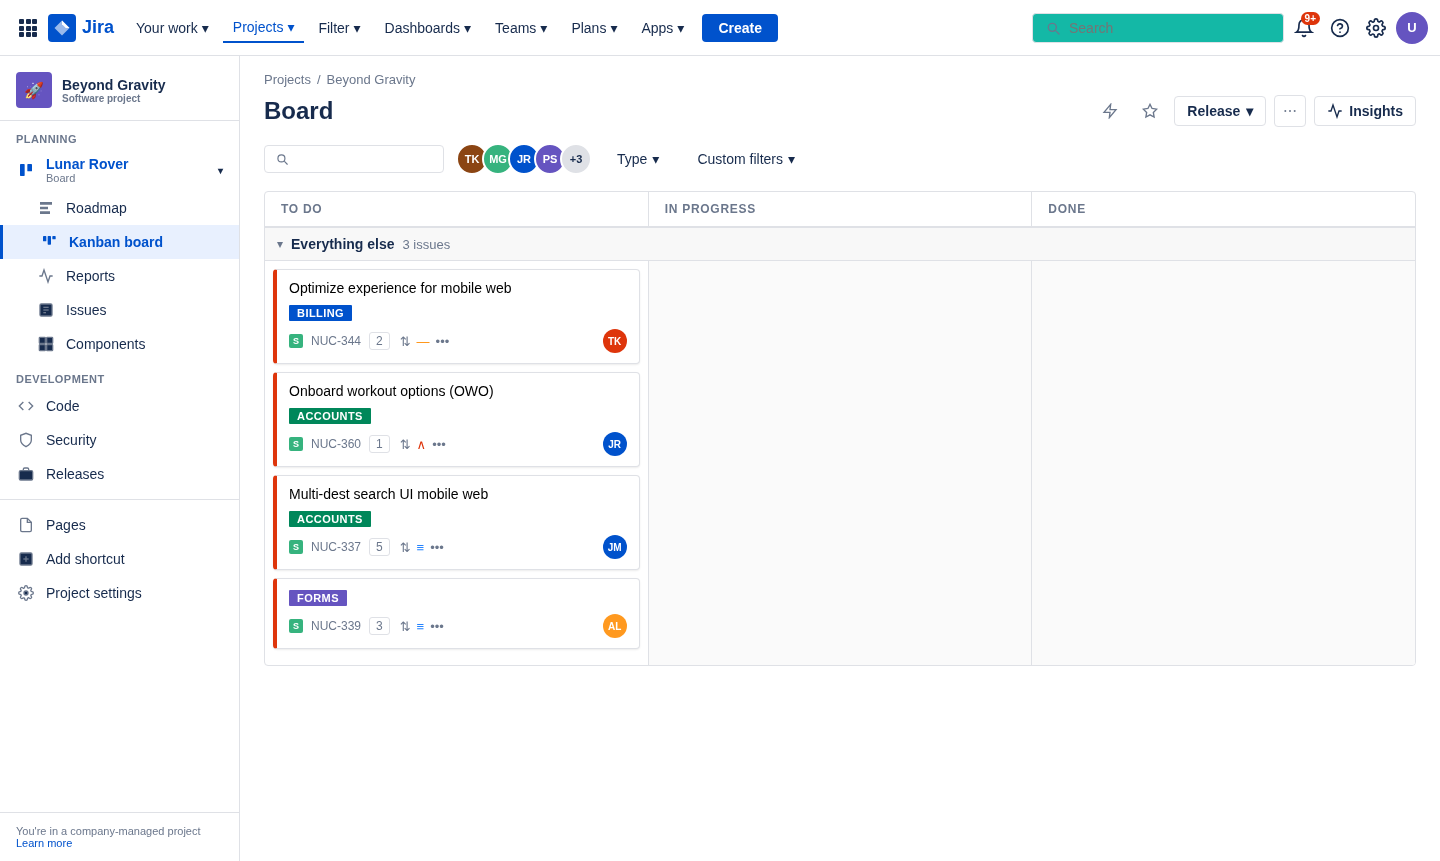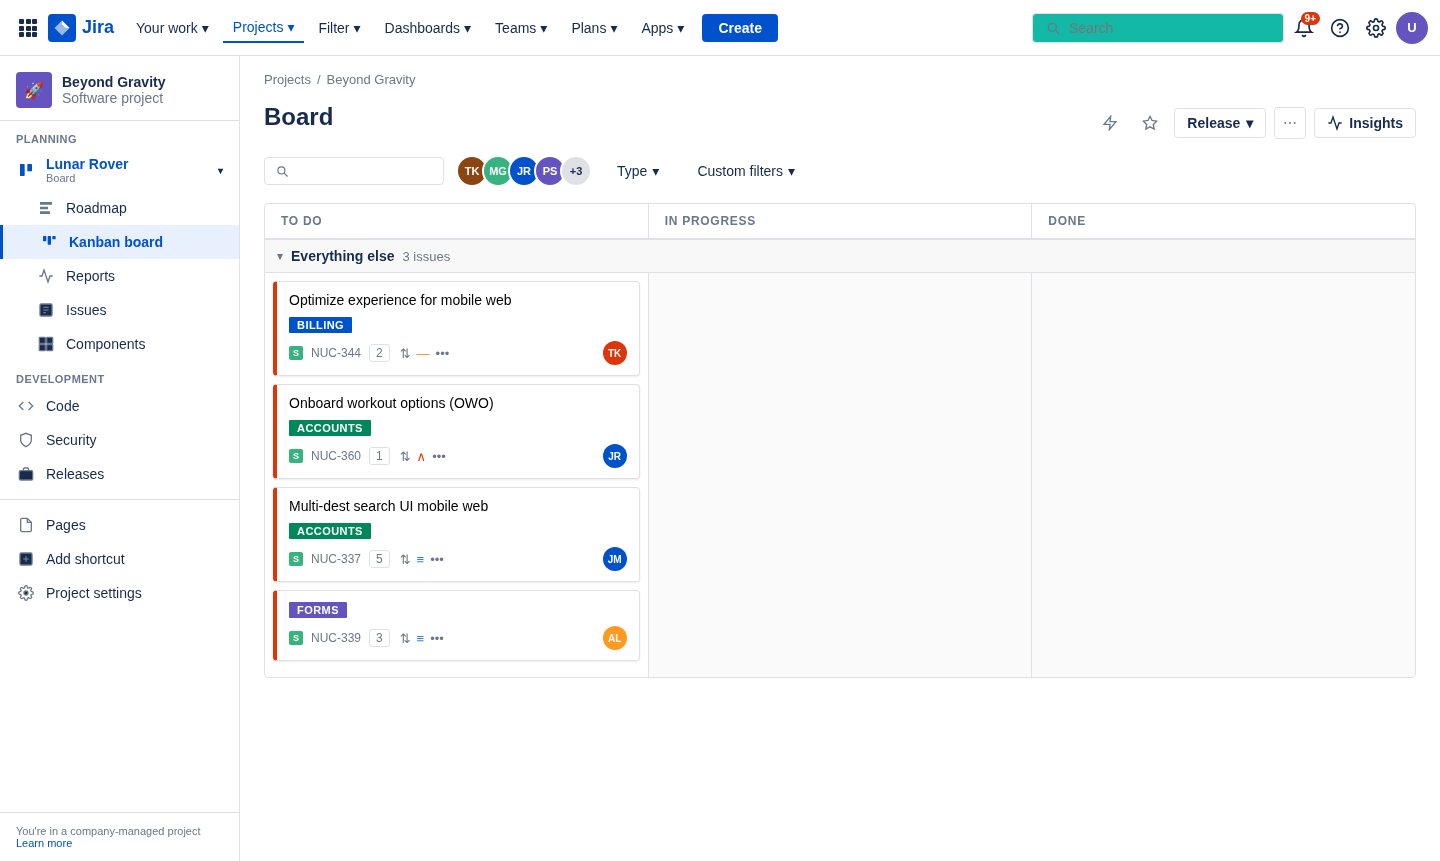--- a/index.html
+++ b/index.html
@@ -26,39 +26,39 @@
     .avatar-btn { width: 32px; height: 32px; border-radius: 50%; background: #6554c0; display: flex; align-items: center; justify-content: center; cursor: pointer; color: #fff; font-weight: 600; font-size: 13px; }
 
     
     .app-layout { display: flex; margin-top: 56px; height: calc(100vh - 56px); }
 
     
     .sidebar { width: 240px; min-width: 240px; background: #fff; border-right: 1px solid #dfe1e6; display: flex; flex-direction: column; overflow-y: auto; height: 100%; }
     .sidebar-project { display: flex; align-items: center; gap: 10px; padding: 16px 16px 12px; border-bottom: 1px solid #dfe1e6; }
     .sidebar-project-icon { width: 36px; height: 36px; border-radius: 4px; background: #6554c0; display: flex; align-items: center; justify-content: center; color: #fff; font-size: 16px; }
     .sidebar-project-name { font-weight: 600; font-size: 14px; }
-    .sidebar-project-type { font-size: 14px; color: #6b778c; }
+    .sidebar-project-type { font-size: 10px; color: #6b778c; font-weight: bold; }
     .sidebar-section-label { font-size: 11px; font-weight: 700; color: #6b778c; text-transform: uppercase; letter-spacing: 0.04em; padding: 12px 16px 4px; }
     .sidebar-item { display: flex; align-items: center; gap: 10px; padding: 7px 16px; cursor: pointer; font-size: 14px; color: #172b4d; border-radius: 0; position: relative; }
     .sidebar-item.active { background: #e8f0fe; color: #0052cc; font-weight: 600; border-left: 3px solid #0052cc; }
     .sidebar-item.parent { font-weight: 600; color: #172b4d; }
     .sidebar-item-icon { width: 20px; height: 20px; display: flex; align-items: center; justify-content: center; flex-shrink: 0; }
     .sidebar-sub-item { padding-left: 36px; }
     .sidebar-footer { margin-top: auto; padding: 12px 16px; border-top: 1px solid #dfe1e6; font-size: 11px; color: #6b778c; }
     .sidebar-footer a { color: #0052cc; text-decoration: none; }
 
     
     .main-content { flex: 1; overflow-y: auto; padding: 16px 24px; background: #fff; }
     .breadcrumb { display: flex; align-items: center; gap: 6px; font-size: 13px; color: #6b778c; margin-bottom: 8px; }
     .breadcrumb a { color: #6b778c; text-decoration: none; }
     .breadcrumb-sep { color: #6b778c; }
 
     .board-header { display: flex; align-items: center; margin-bottom: 16px; }
     .board-title { font-size: 24px; font-weight: 700; color: #172b4d; flex: 1; }
-    .board-header-actions { display: flex; align-items: center; gap: 8px; margin-top: 12px; }
+    .board-header-actions { display: flex; align-items: center; gap: 8px; }
     .action-btn { width: 32px; height: 32px; border-radius: 4px; border: 1px solid transparent; display: flex; align-items: center; justify-content: center; cursor: pointer; color: #6b778c; }
     .release-btn { display: flex; align-items: center; gap: 6px; padding: 6px 12px; border: 1px solid #dfe1e6; border-radius: 4px; cursor: pointer; font-size: 14px; font-weight: 600; color: #172b4d; }
     .insights-btn { display: flex; align-items: center; gap: 6px; padding: 6px 12px; border: 1px solid #dfe1e6; border-radius: 4px; cursor: pointer; font-size: 14px; font-weight: 600; color: #172b4d; }
     .more-btn { width: 32px; height: 32px; border: 1px solid #dfe1e6; border-radius: 4px; display: flex; align-items: center; justify-content: center; cursor: pointer; }
 
     
     .filter-bar { display: flex; align-items: center; gap: 12px; margin-bottom: 16px; }
     .board-search { display: flex; align-items: center; background: #fff; border: 1px solid #dfe1e6; border-radius: 4px; padding: 5px 10px; gap: 6px; width: 180px; }
     .board-search input { border: none; outline: none; font-size: 14px; color: #172b4d; width: 130px; }
     .avatars { display: flex; align-items: center; }

